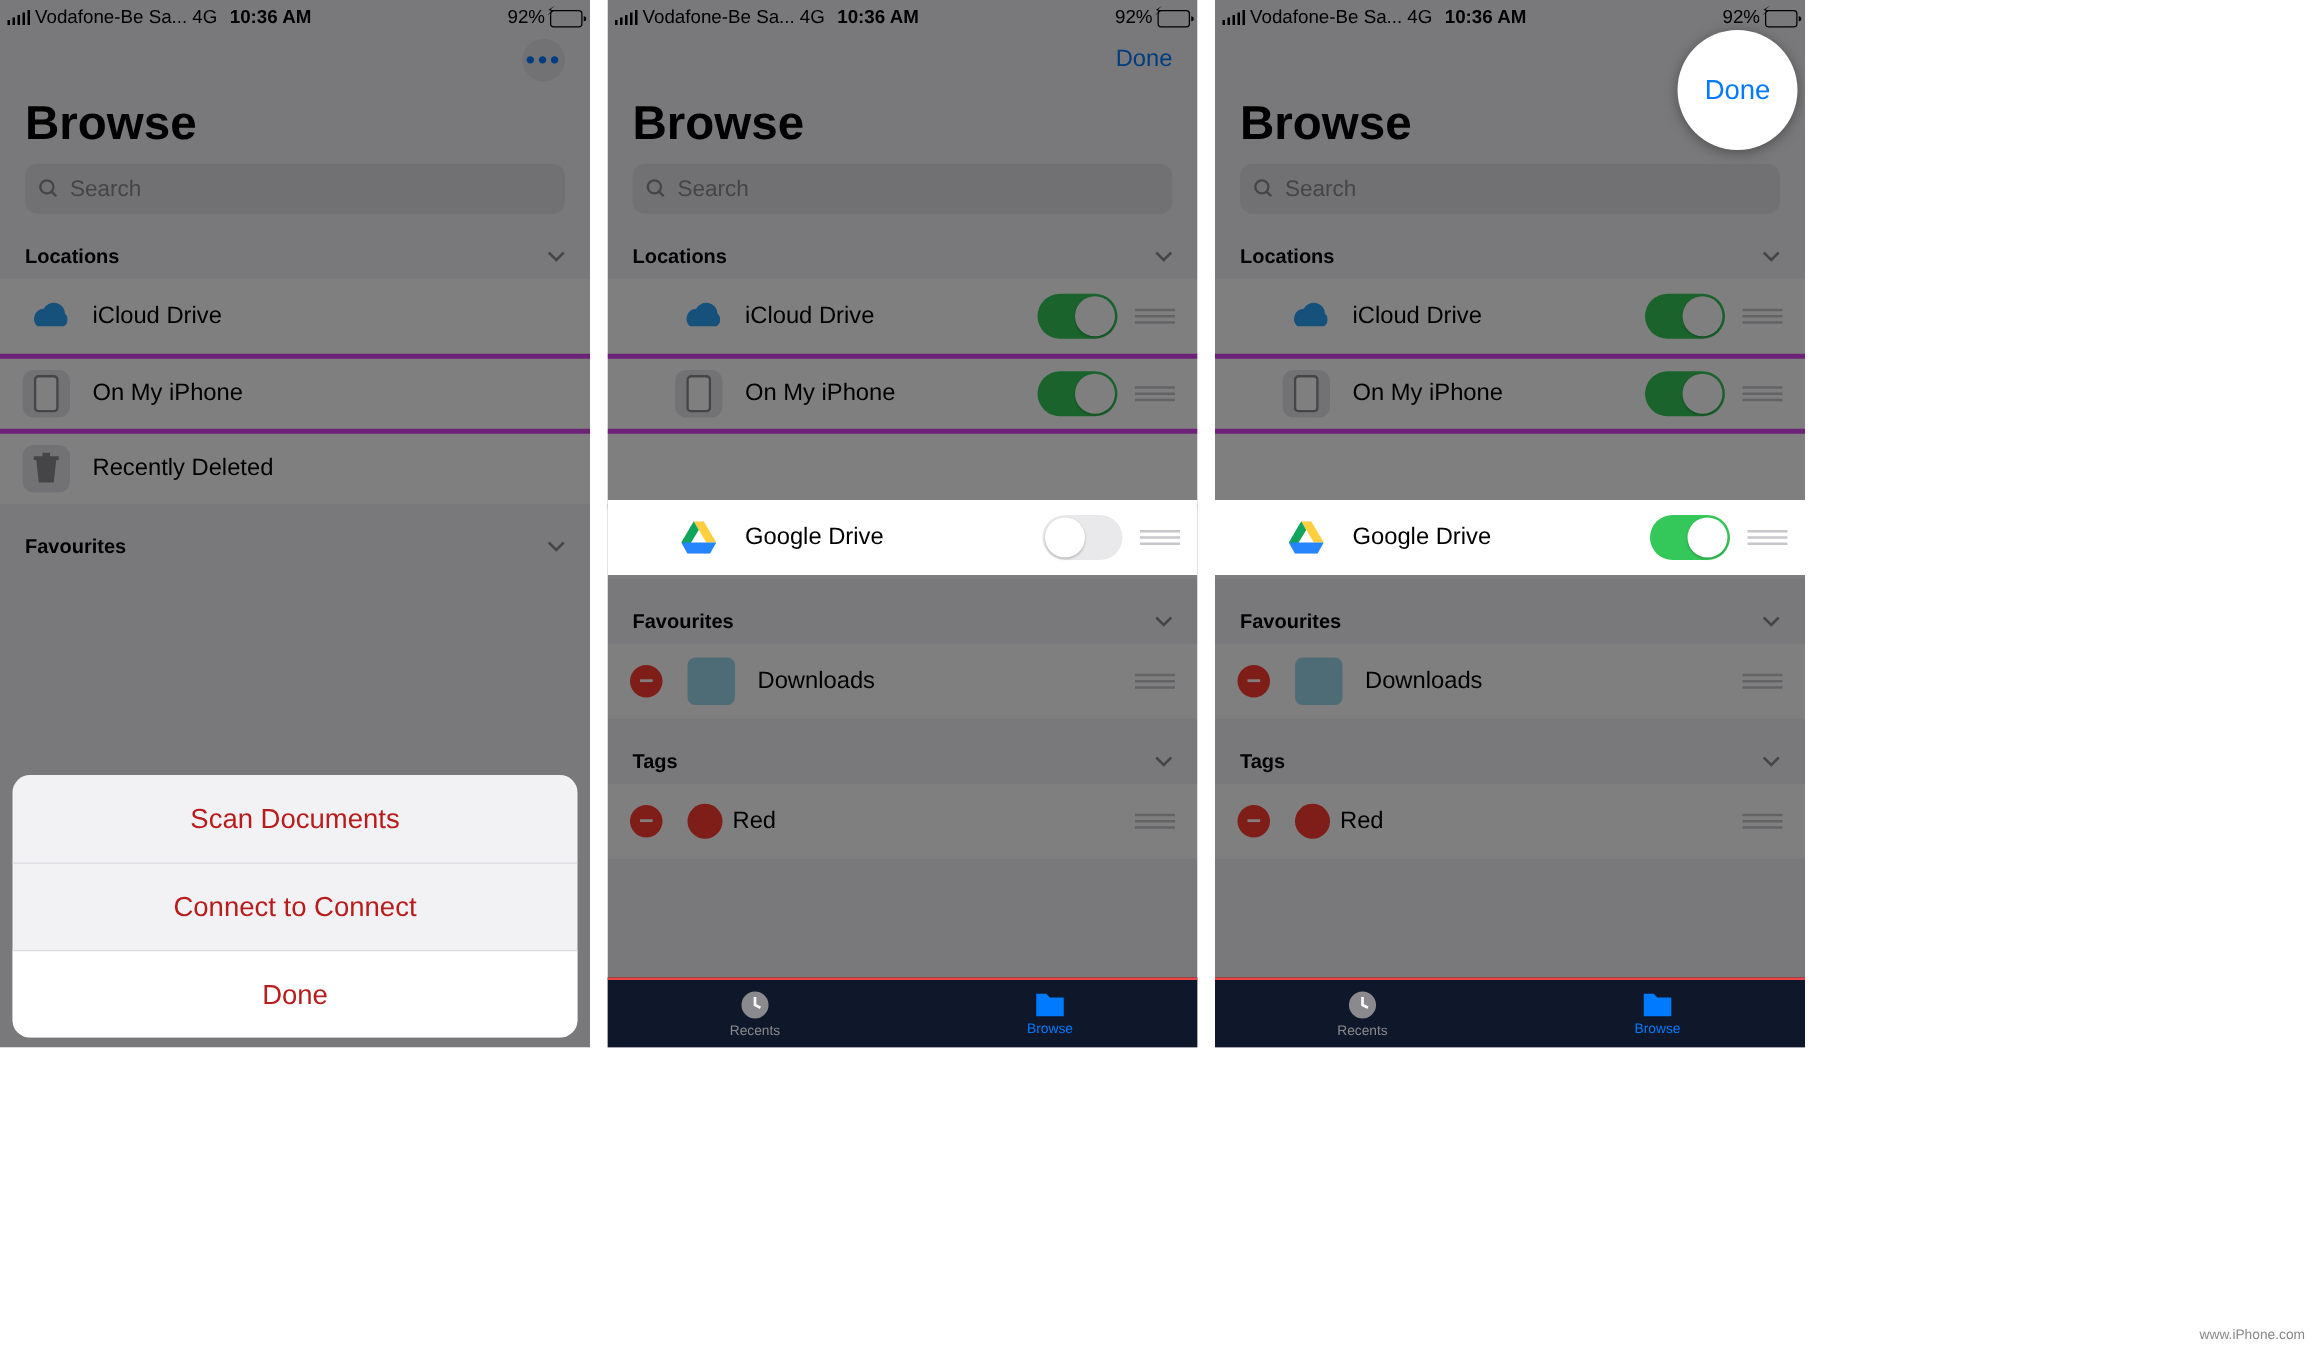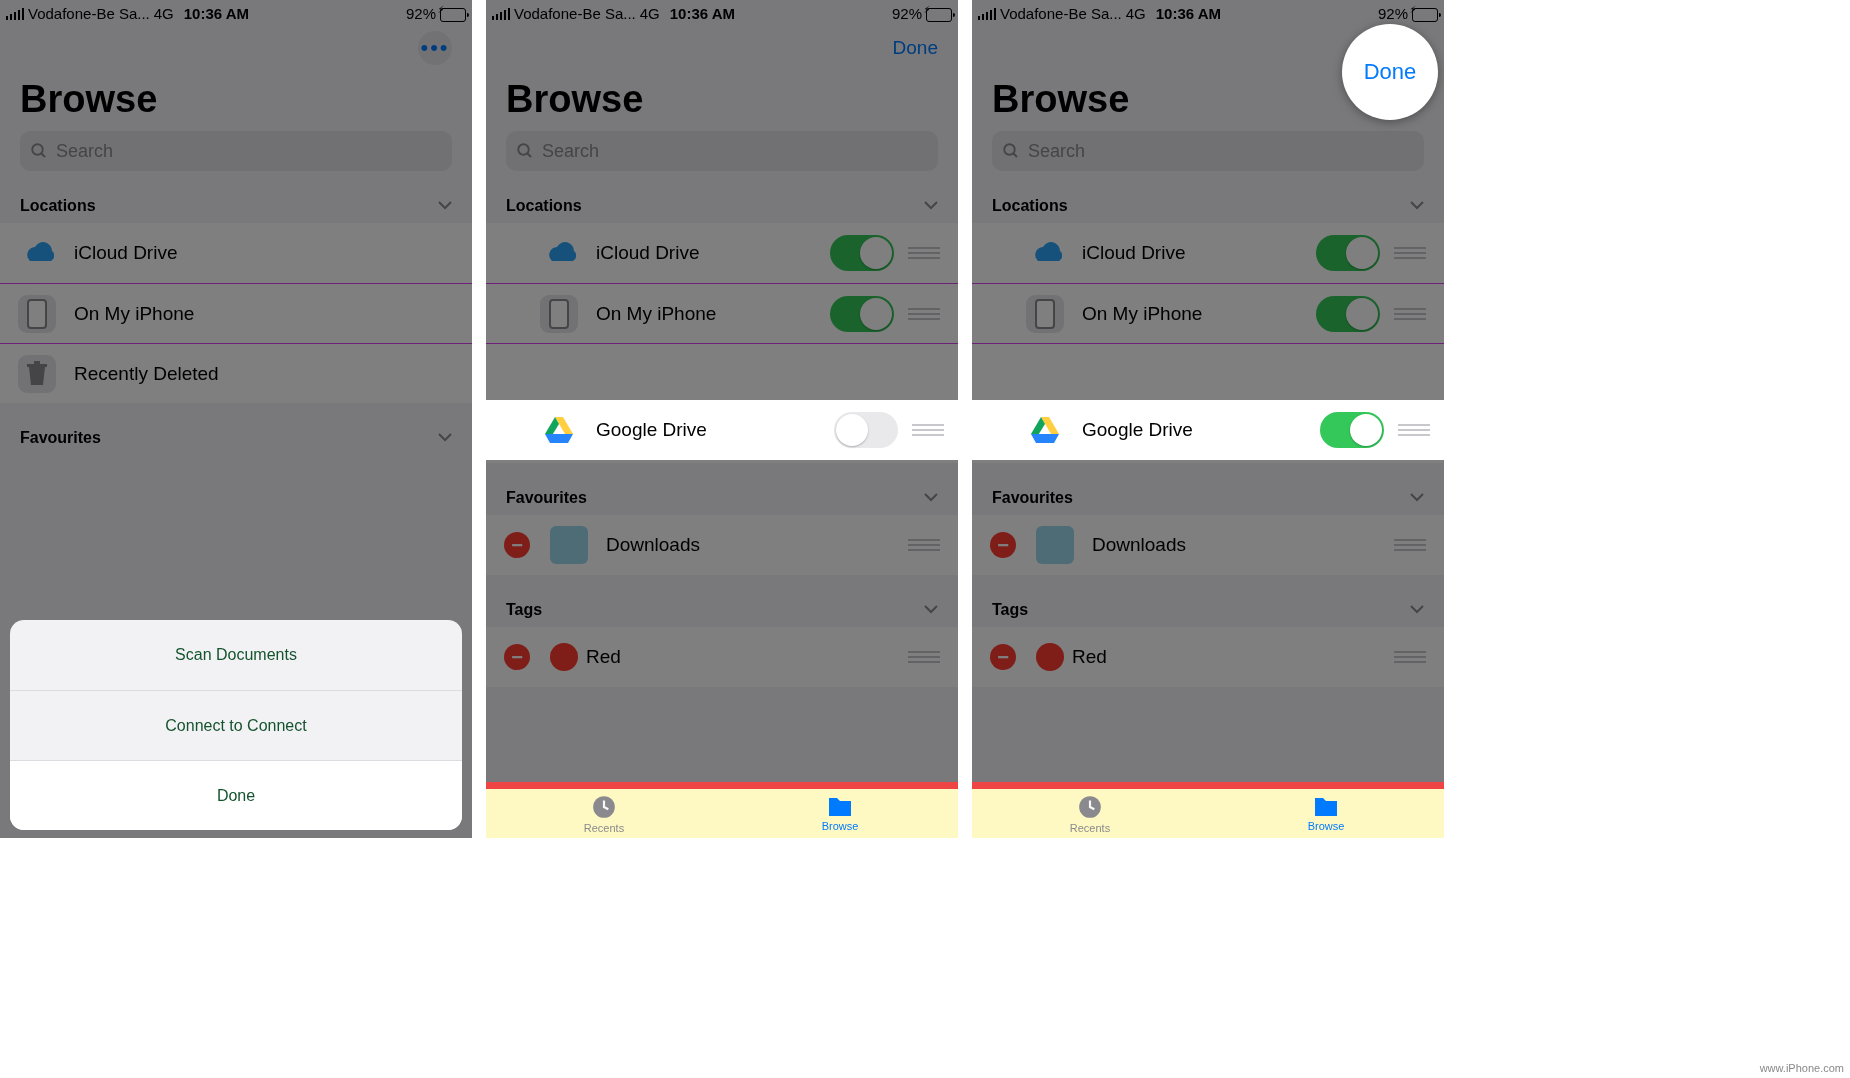--- a/index.html
+++ b/index.html
@@ -24,46 +24,46 @@
   .done-link { margin-left:auto; color:#007aff; font-size:19px; font-weight:400; }
 
   .big-title { font-size: 38px; font-weight: 700; padding: 8px 20px 10px 20px; }
   .search { margin: 0 20px 18px 20px; height: 40px; border-radius:10px; background:#e3e3e8; display:flex; align-items:center; padding:0 10px; color:#8a8a8e; font-size:18px; gap:8px;}
 
   .sec-head { display:flex; align-items:center; padding: 8px 20px 8px 20px; font-size:16px; font-weight:700; }
   .chev { margin-left:auto; color:#8a8a8e; width:14px; height:10px; }
 
   .rowlist { background:#fff; }
   .row { display:flex; align-items:center; height:60px; padding: 0 18px; }
-  .row + .row { border-top:1px solid #d946ef; }
+  .row + .row { border-top:4px solid #d946ef; }
   .row.indent { padding-left: 54px; }
   .row-icon { width:38px; height:38px; border-radius:9px; display:flex; align-items:center; justify-content:center; margin-right:18px; }
   .row-label { font-size:19px; }
   .toggle { width:64px; height:36px; border-radius:18px; background:#e9e9eb; position:relative; margin-left:auto; }
   .toggle.on { background:#34c759; }
   .knob { width:32px; height:32px; background:#fff; border-radius:16px; position:absolute; top:2px; left:2px; box-shadow:0 1px 2px rgba(0,0,0,.25);}
   .toggle.on .knob { left:auto; right:2px; }
   .grip { width:32px; display:flex; flex-direction:column; gap:3px; margin-left:14px; }
   .grip span{ height:2px; background:#c7c7cc; }
   .minus-circ { width:26px; height:26px; border-radius:13px; background:#ff3b30; color:#fff; font-size:20px; font-weight:700; display:flex; align-items:center; justify-content:center; margin-right:20px;}
 
   
   .ic-cloud{color:#2aa3f5} .ic-phone{background:#e5e5ea;} .ic-trash{background:#e5e5ea;}
   .ic-folder-dl{background:#9cd9ec}
   .tag-dot{ width:28px; height:28px; border-radius:14px; background:#ff3b30; margin-right:8px;}
 
   
   .sheet-wrap{ position:absolute; left:10px; right:10px; bottom:8px; z-index:5; }
   .sheet { background:rgba(245,245,248,.98); border-radius:14px; overflow:hidden; }
-  .sheet .opt { height:70px; display:flex; align-items:center; justify-content:center; font-size:16px; color:#14532d; }
+  .sheet .opt { height:70px; display:flex; align-items:center; justify-content:center; font-size:22px; color:#b91c1c; }
   .sheet .opt + .opt { border-top:1px solid #dcdce0; }
   .sheet .opt.highlight { background:#fff; }
   .sheet-cancel { background:#fff; border-radius:14px; margin-top:12px; height:70px; display:flex; align-items:center; justify-content:center; font-size:22px; font-weight:600; color:#007aff; }
 
-  .tab-bar { position:absolute; bottom:0; left:0; right:0; height:56px; background:#fef9c3; border-top:7px solid #ef4444; display:flex; }
+  .tab-bar { position:absolute; bottom:0; left:0; right:0; height:56px; background:#0f172a; border-top:2px solid #ef4444; display:flex; }
   .tab { flex:1; display:flex; flex-direction:column; align-items:center; justify-content:center; gap:2px; font-size:11px; color:#8a8a8e; }
   .tab.active { color:#007aff; }
 
   
   .phone3 .highlight-row, .phone2 .highlight-row { position:absolute; left:0; right:0; height:60px; background:#fff; z-index:6; display:flex; align-items:center; padding-right:14px;}
   .phone2 .highlight-row { top: 400px; }
   .phone3 .highlight-row { top: 400px; }
 
   
   .done-circle { position:absolute; top:24px; right:6px; width:96px; height:96px; background:#fff; border-radius:50%; box-shadow:0 2px 10px rgba(0,0,0,.35); z-index:7; display:flex; align-items:center; justify-content:center; color:#007aff; font-size:22px; }

